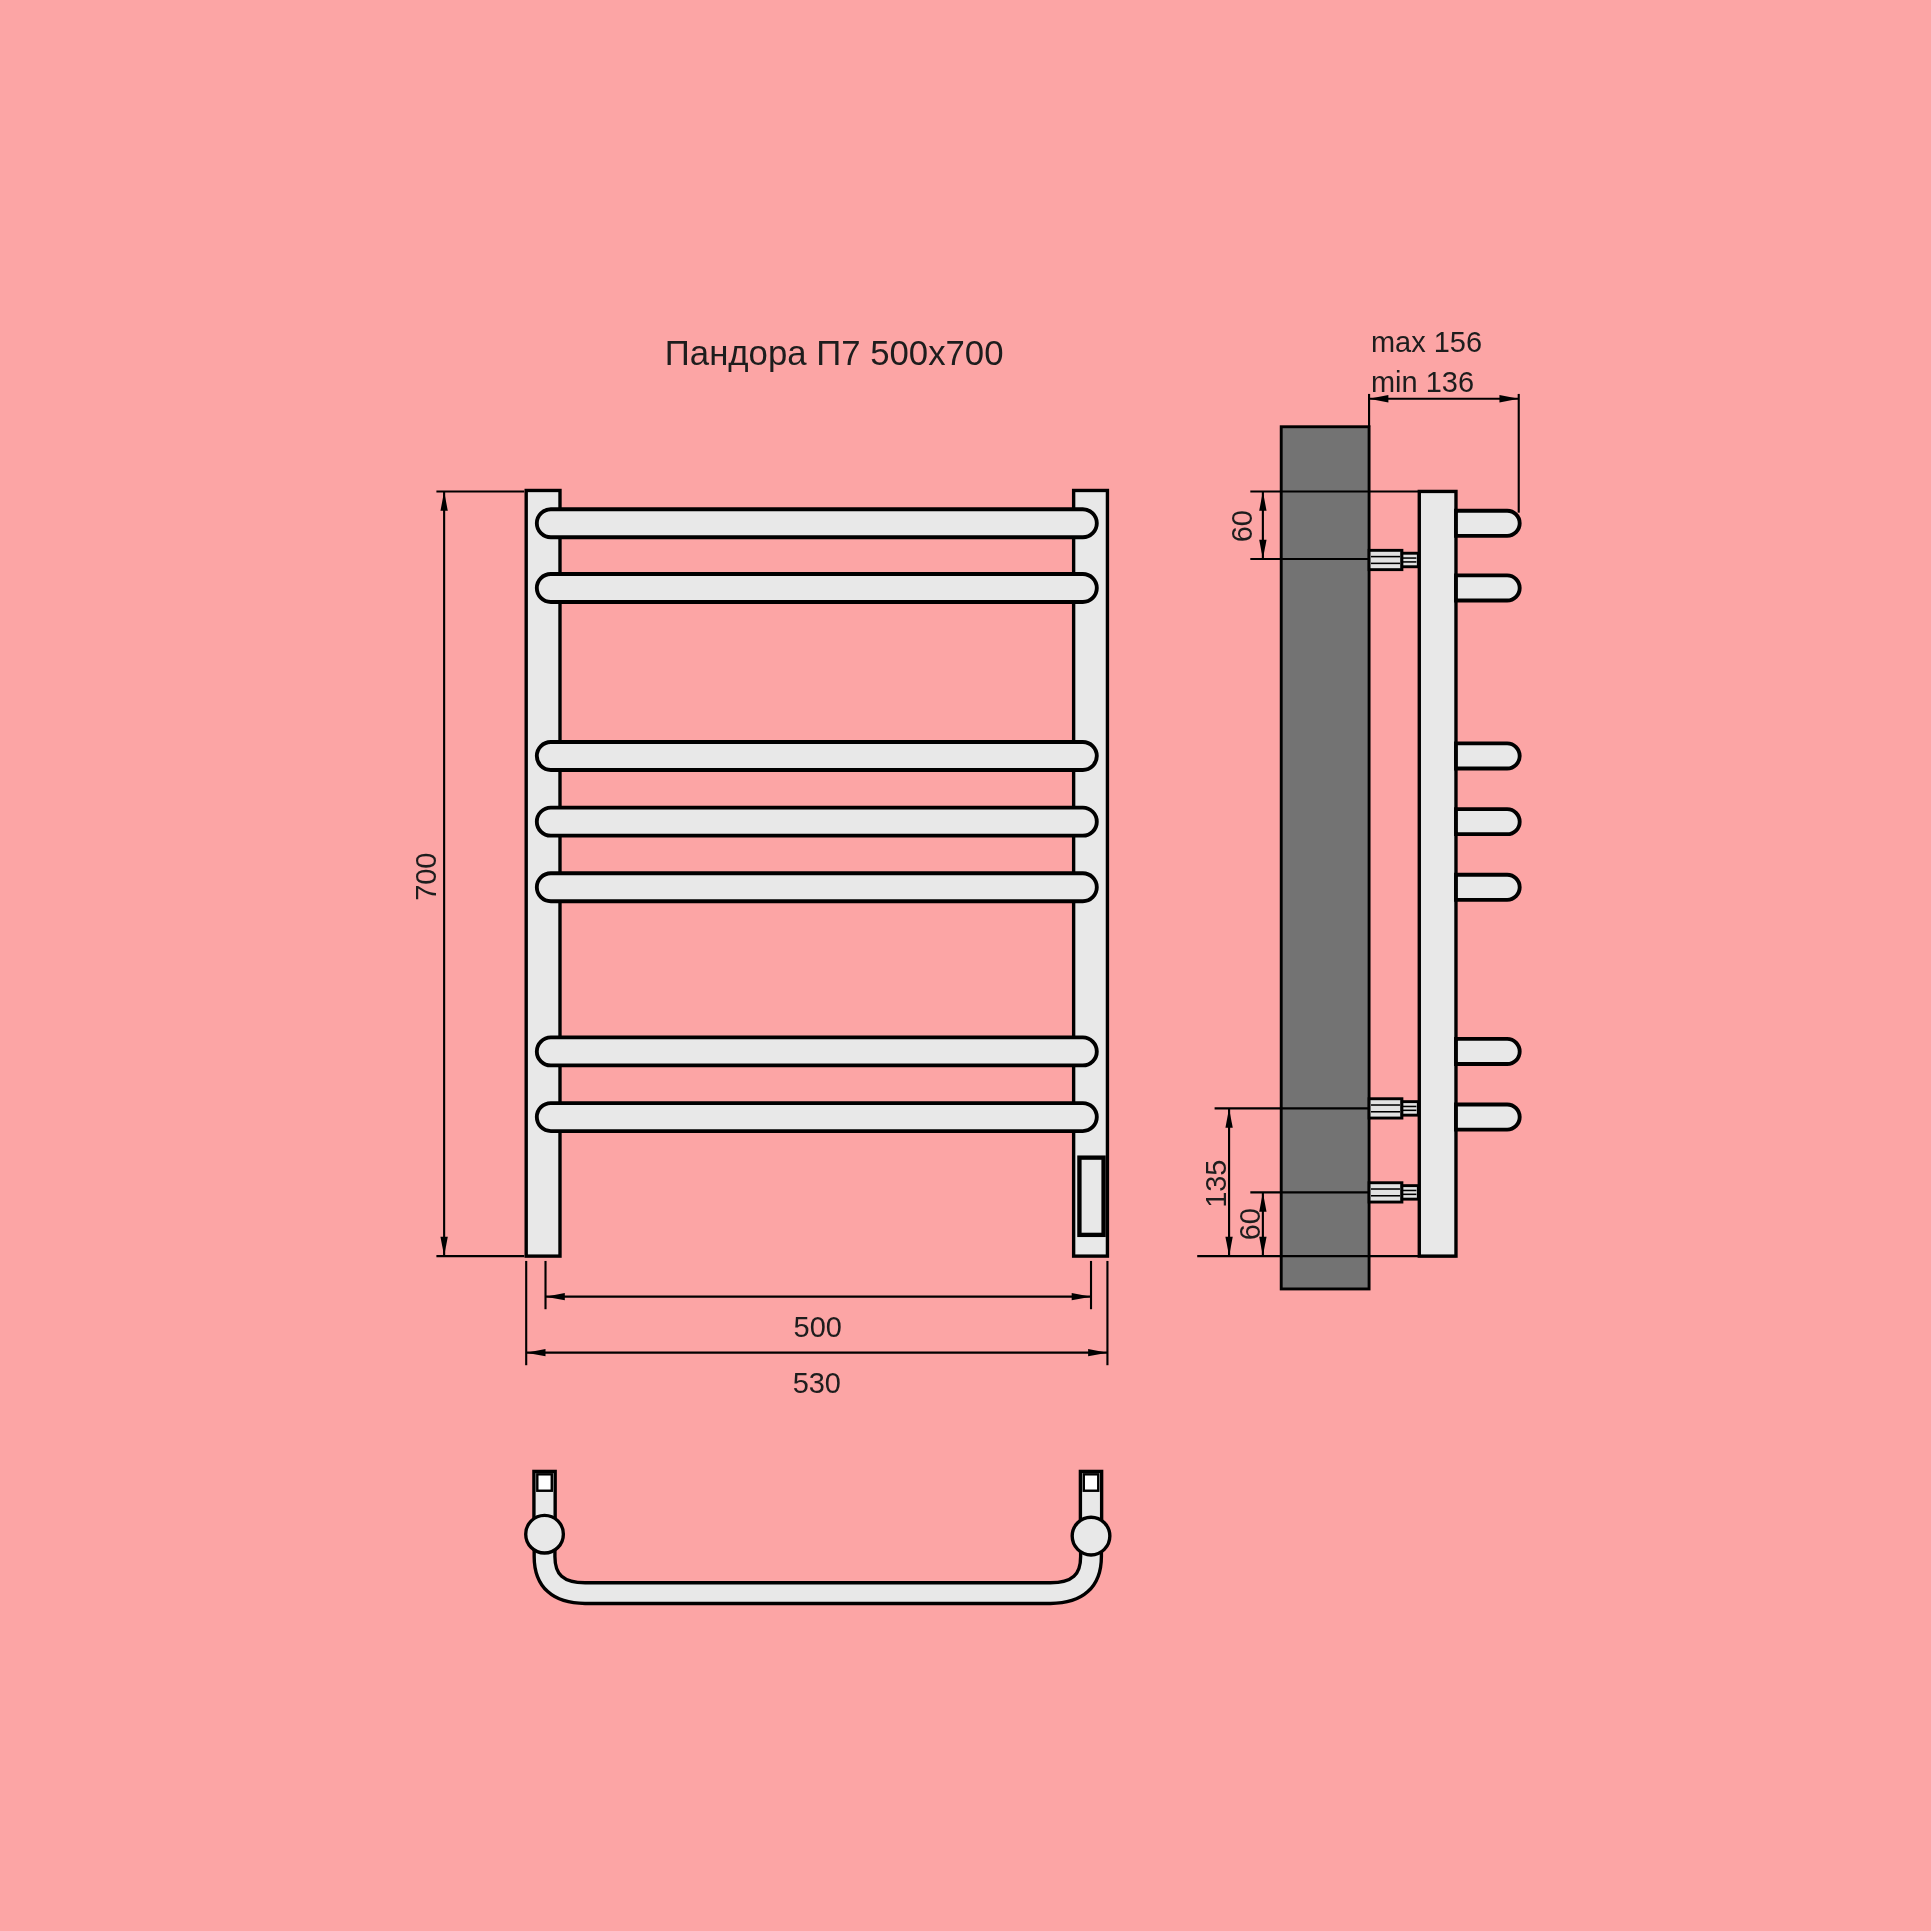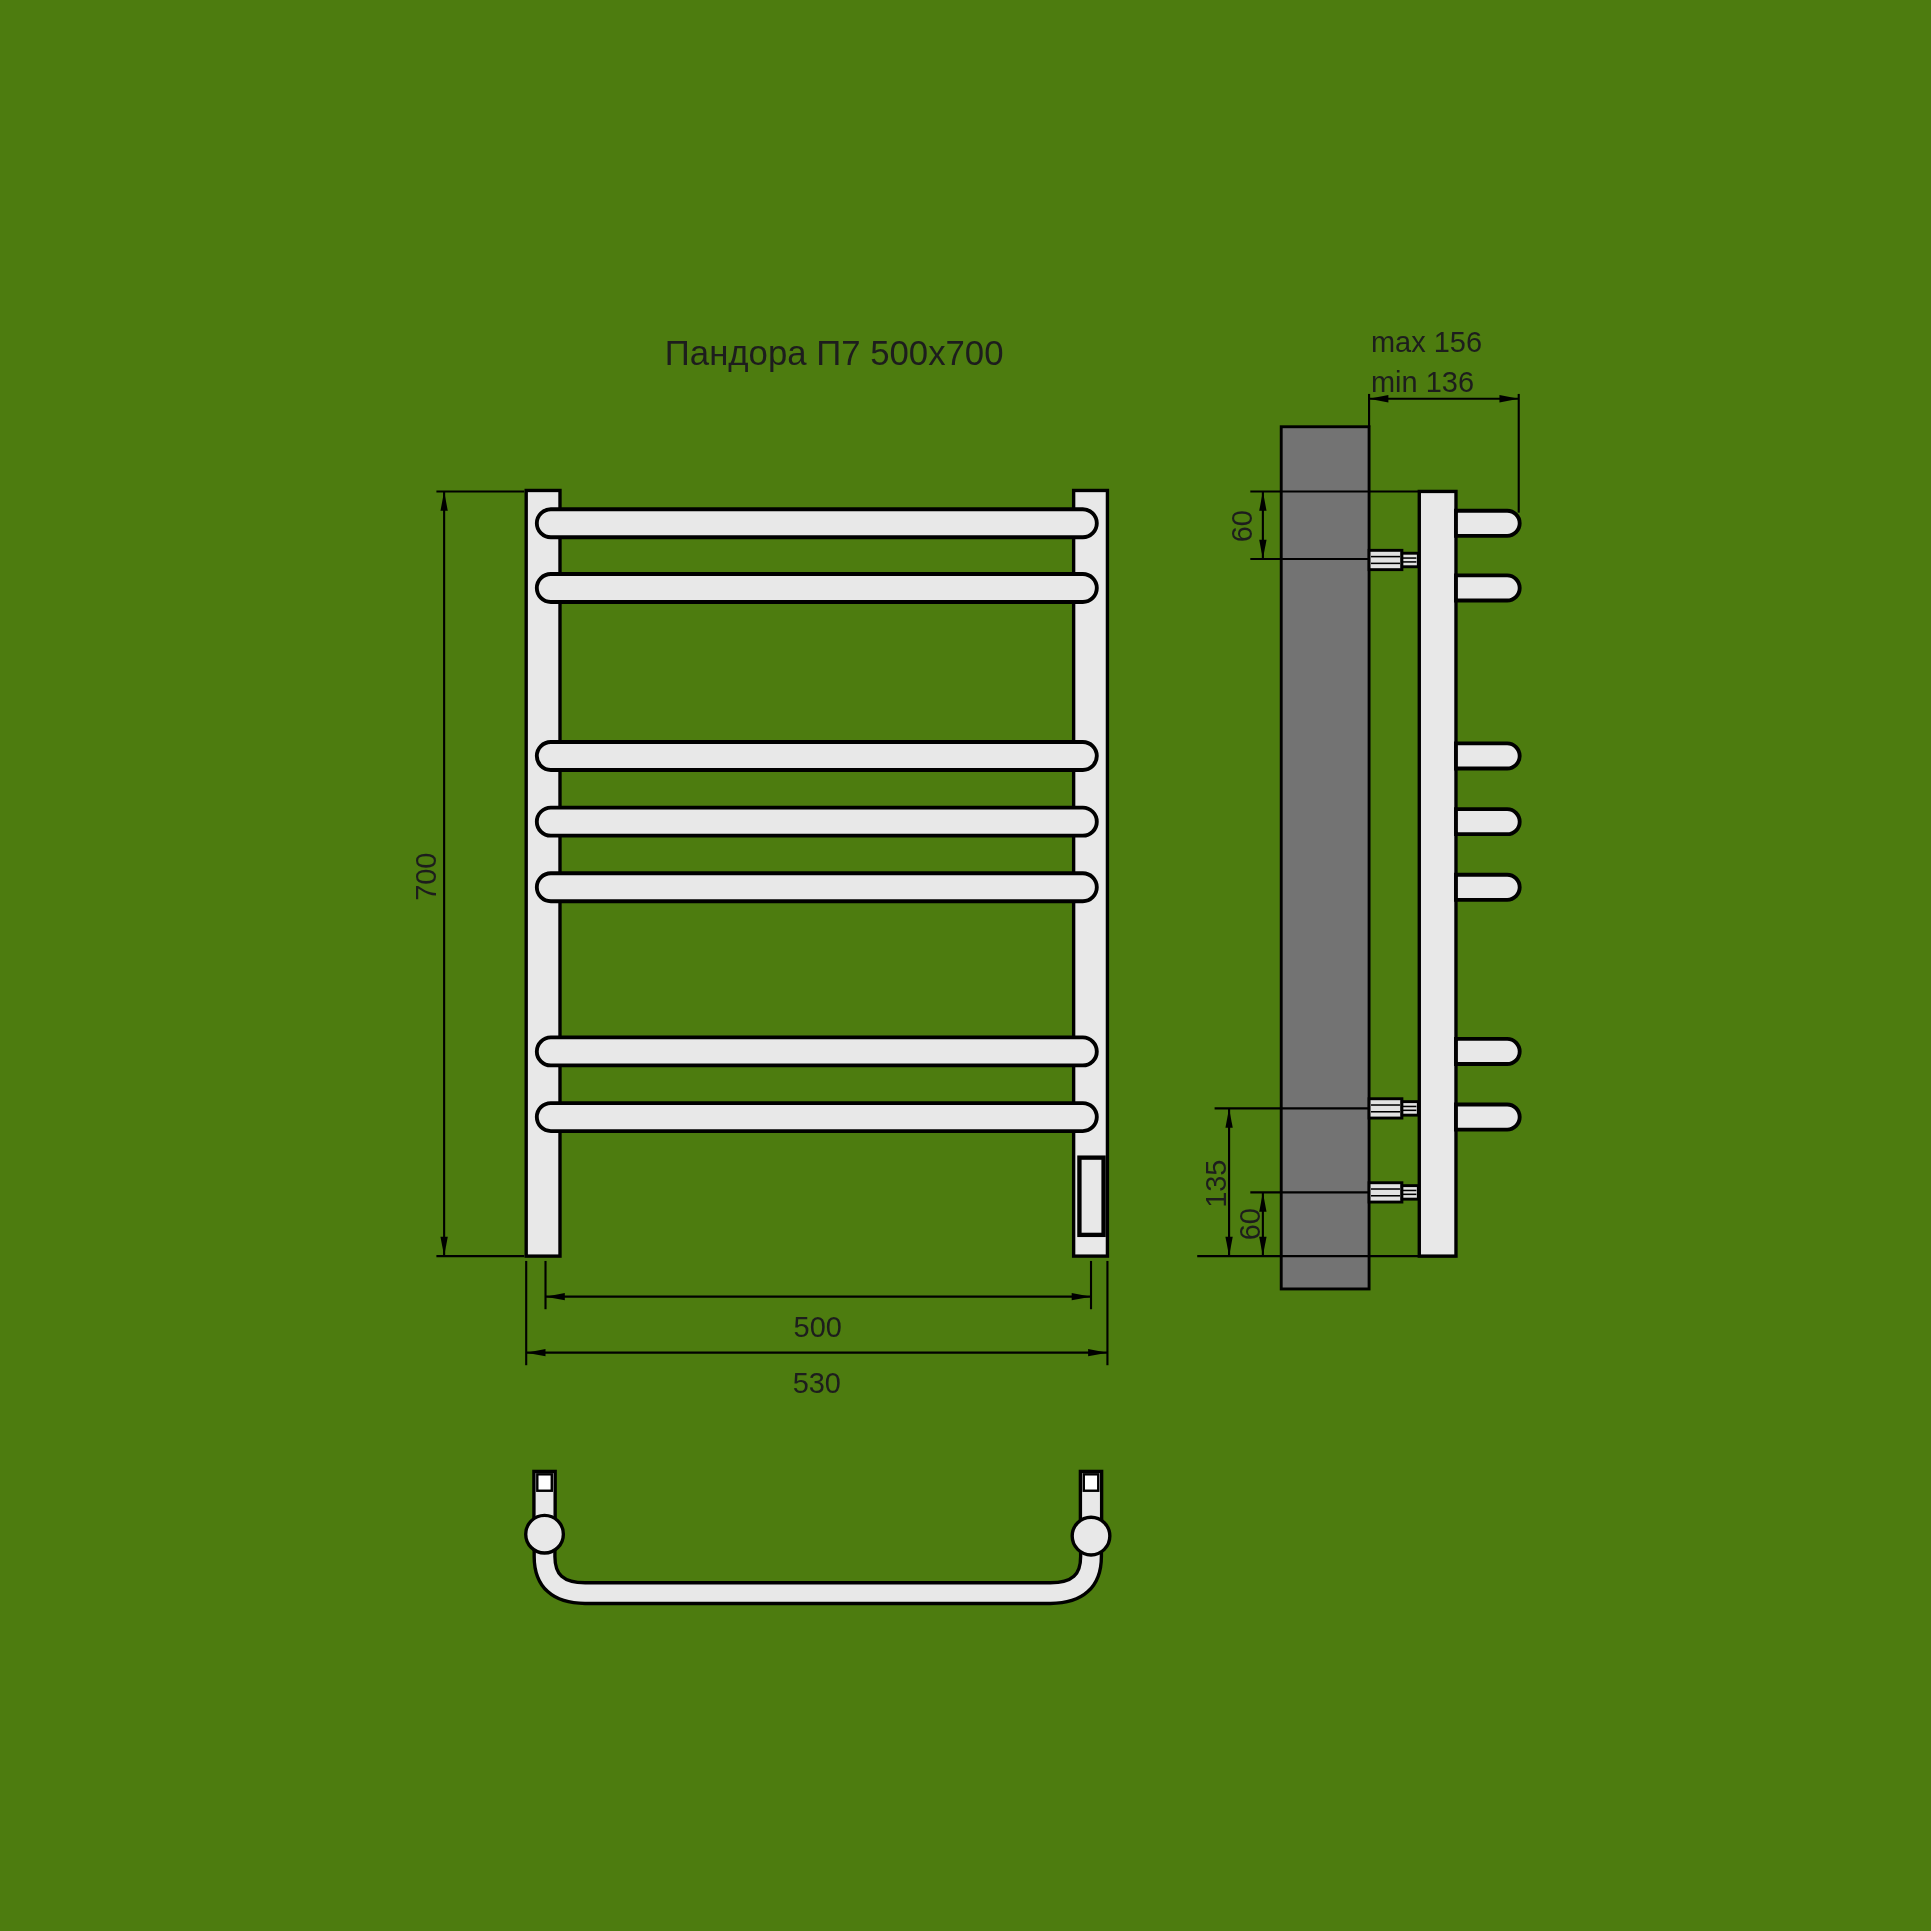--- a/index.html
+++ b/index.html
@@ -6,21 +6,21 @@
     margin: 0;
     padding: 0;
     background: #ffffff;
     width: 1931px;
     height: 1931px;
   }
   .page {
     position: relative;
     width: 1931px;
     height: 1931px;
-    background: #4d7c0f;
+    background: #fca5a5;
     font-family: "Liberation Sans", sans-serif;
   }
   svg { display: block; }
   .shape   { stroke: #000000; stroke-width: 3.5; }
   .shape-b { stroke: #000000; stroke-width: 4; }
   .wallr   { stroke: #000000; stroke-width: 3; }
   .brk     { stroke: #000000; stroke-width: 3; }
   .brkline { stroke: #000000; stroke-width: 1.6; }
   .dimline { stroke: #000000; stroke-width: 2.2; fill: none; }
   .tube-outline { fill: none; stroke: #000000; stroke-width: 25; }

